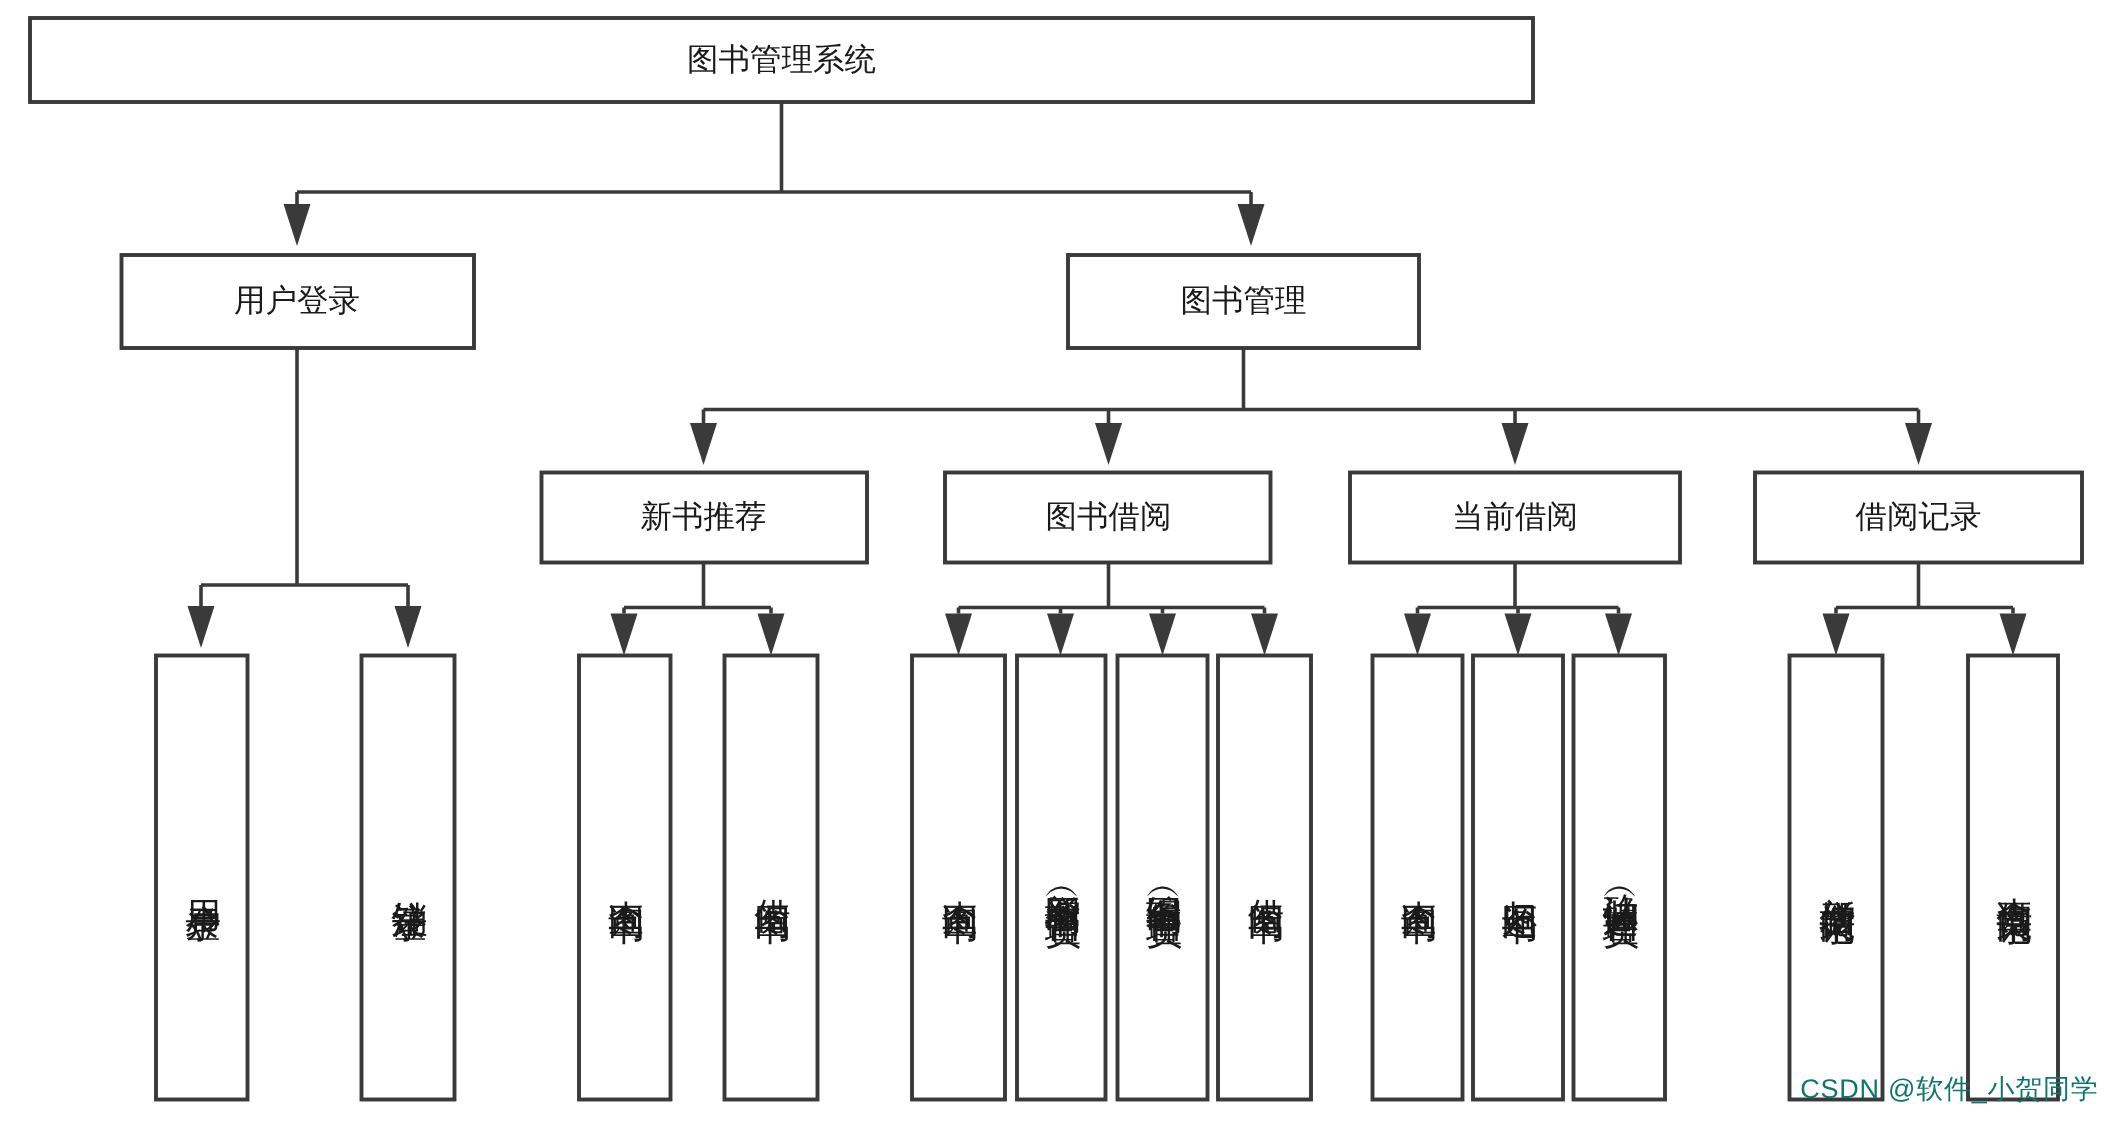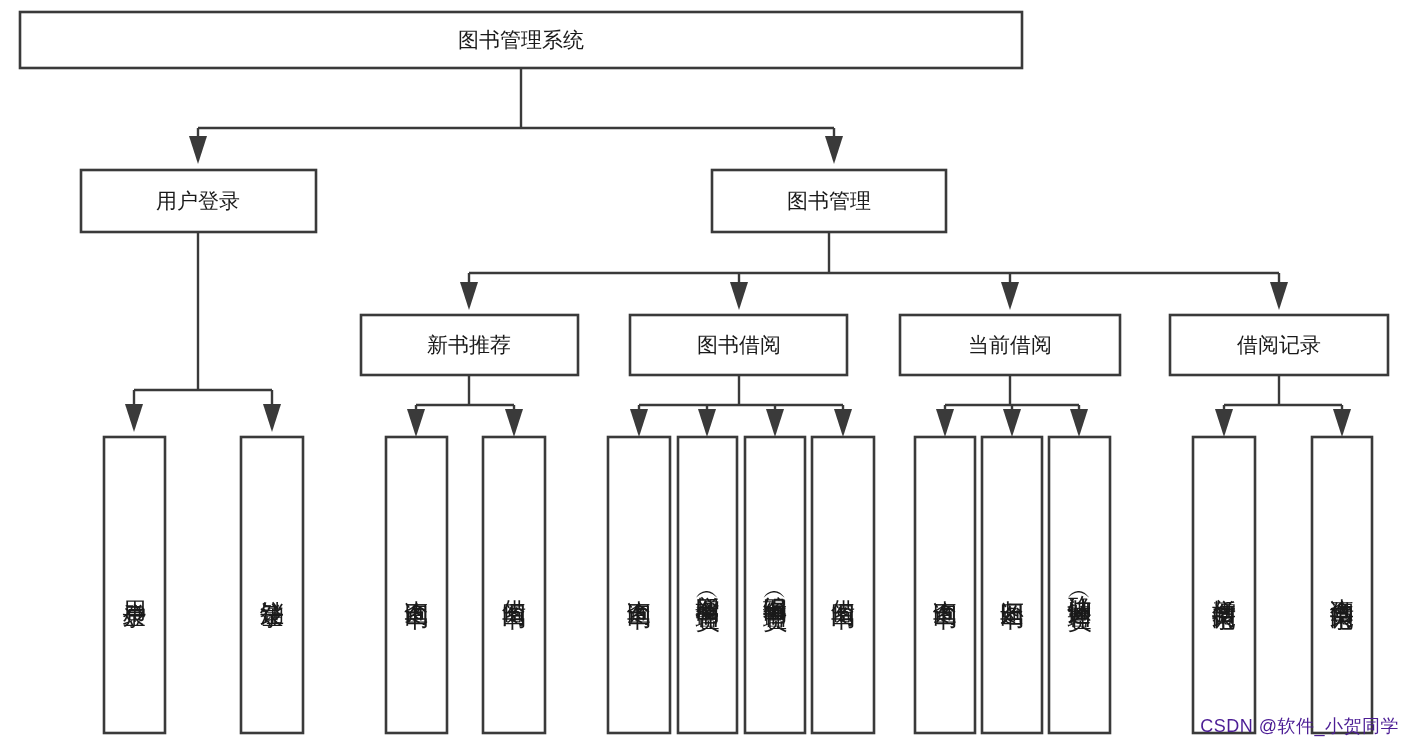--- a/index.html
+++ b/index.html
@@ -63,21 +63,21 @@
     text-align: center;
     white-space: nowrap;
     pointer-events: none;
   }
   .watermark {
     position: absolute;
     right: 6px;
     bottom: 4px;
     font-family: "Liberation Sans", "DejaVu Sans", sans-serif;
     font-size: 18px;
-    color: #4c1d95;
+    color: #0f766e;
     letter-spacing: 0.5px;
     white-space: nowrap;
   }
 </style>
 </head>
 <body>
 
 <div id="diagram-root">
 
   <svg class="tree-canvas" viewBox="0 0 1405 747">

